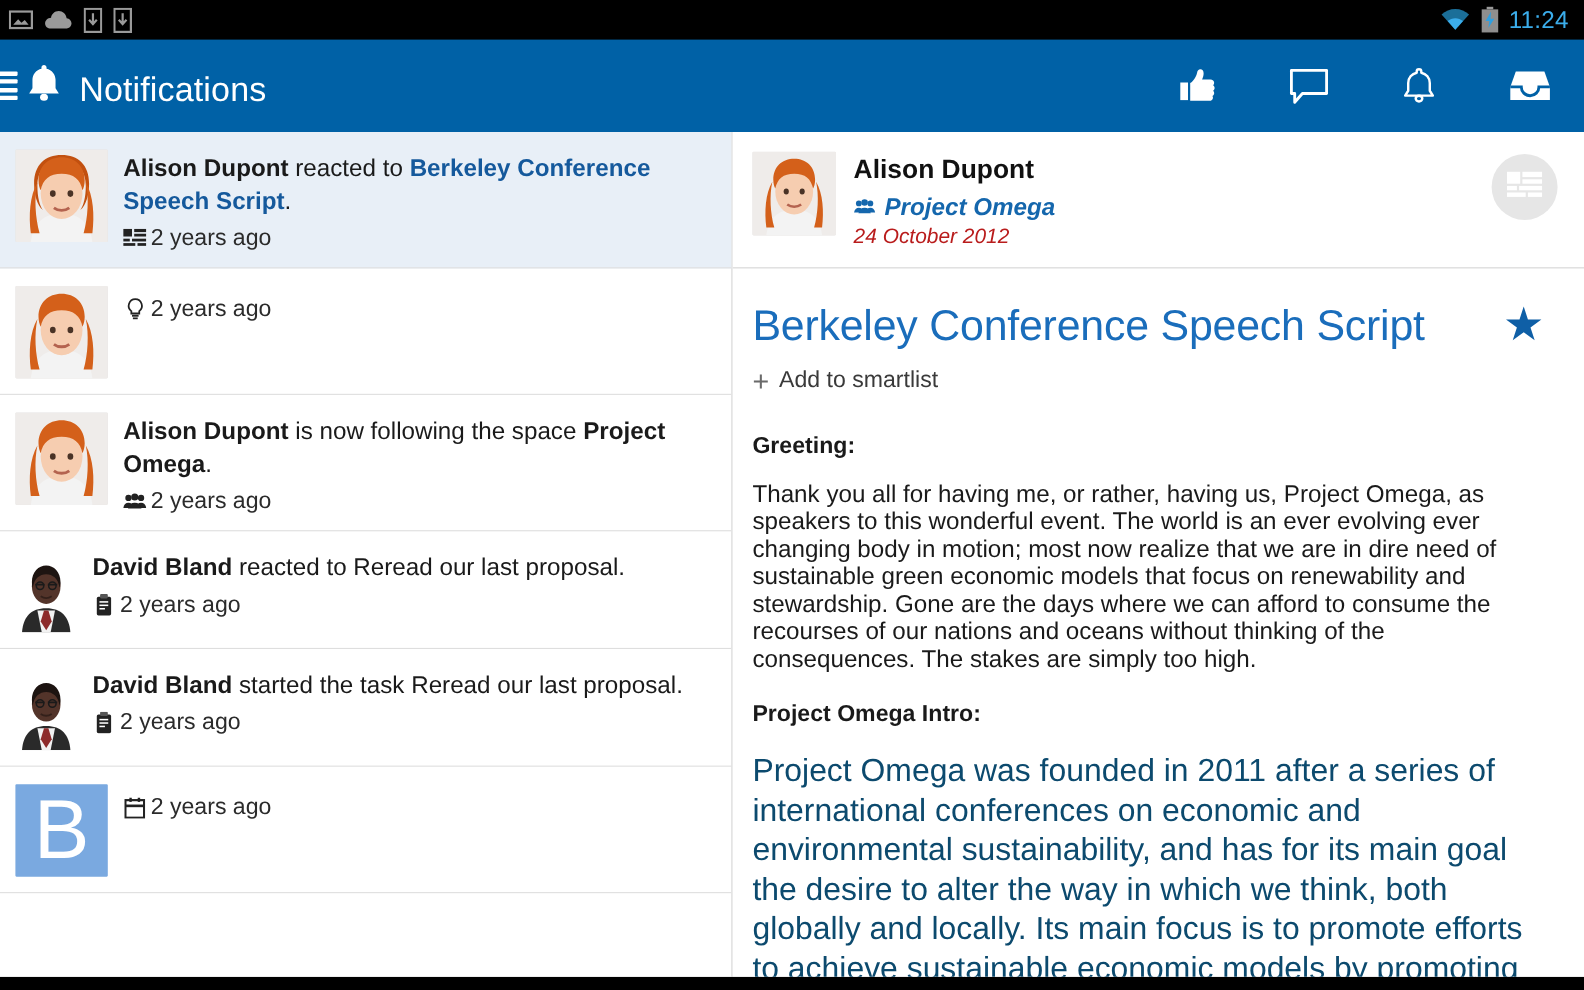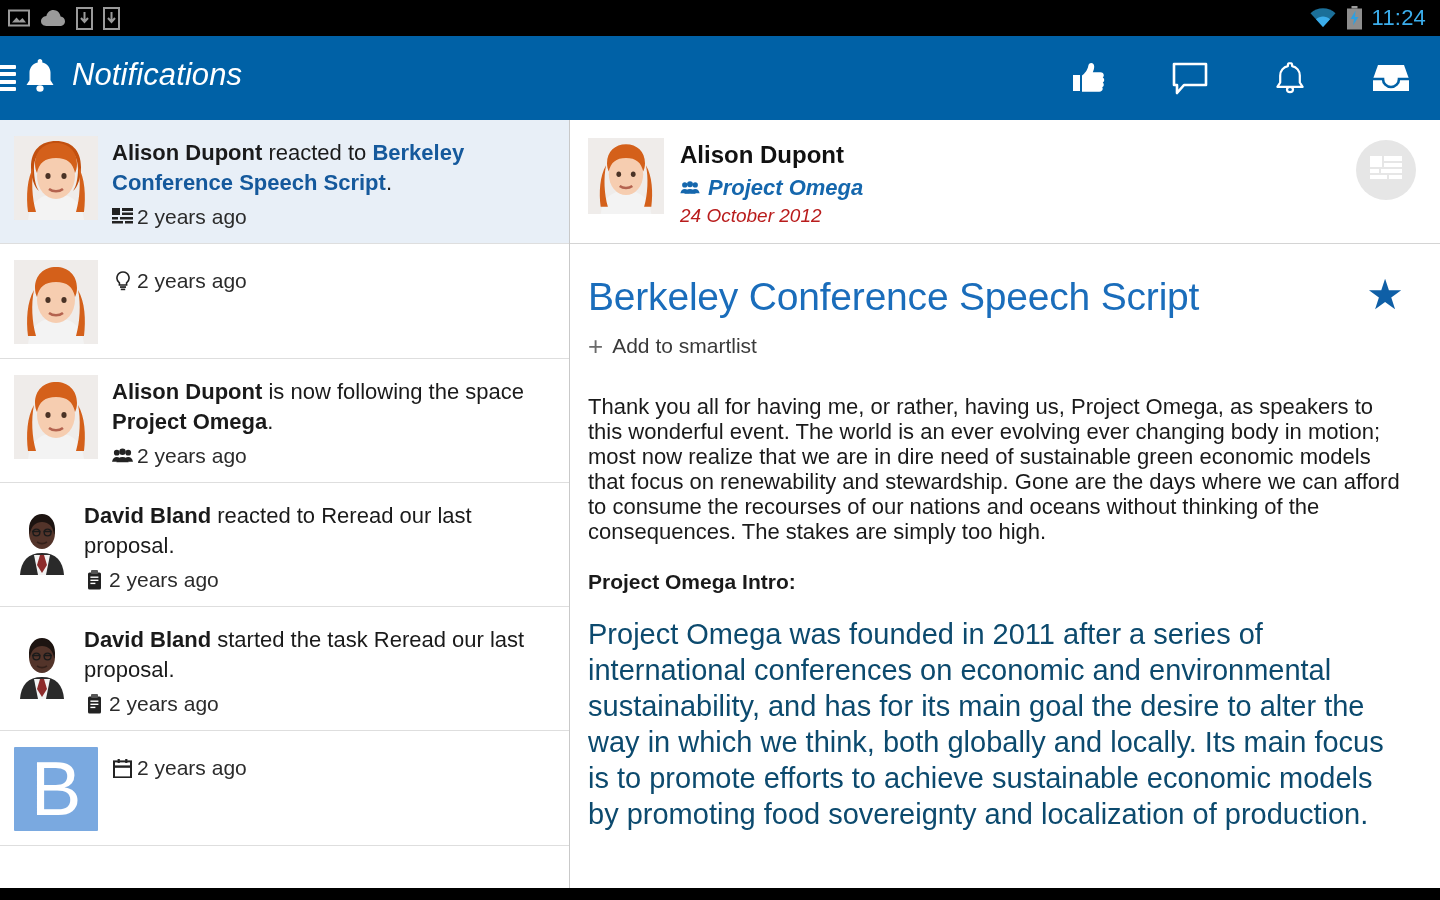--- a/index.html
+++ b/index.html
@@ -31,34 +31,34 @@
     background: #0061a6;
     display: flex; align-items: center;
     padding-left: 0; padding-right: 28px;
   }
   .hamburger {
     width: 26px; height: 26px;
     display: flex; flex-direction: column; justify-content: space-between;
     margin-left: -10px; flex: none;
   }
   .hamburger i { display: block; height: 4px; background: #fff; border-radius: 1px; }
-  .bell-title-wrap { display: flex; align-items: flex-start; gap: 14px; margin-left: 6px; font-style: italic; }
+  .bell-title-wrap { display: flex; align-items: flex-end; gap: 14px; margin-left: 6px; }
   .app-title { color: #fff; font-size: 31px; font-weight: 400; letter-spacing: 0.1px; }
   .app-actions { margin-left: auto; display: flex; align-items: center; gap: 60px; }
   .app-action { display: flex; align-items: center; justify-content: center; cursor: pointer; }
 
   
   .content {
     height: 768px; width: 100%;
     display: flex; background: #fff;
   }
 
   
   .notif-list {
-    width: 570px; flex: none;
+    width: 666px; flex: none;
     background: #fff;
     border-right: 1px solid #c9c9c9;
     overflow: hidden;
     position: relative;
   }
   .notif-item {
     display: flex; gap: 14px;
     padding: 16px 18px 14px 14px;
     border-bottom: 1px solid #dedede;
     cursor: pointer;
@@ -478,20 +478,21 @@
         <div class="doc-title">Berkeley Conference Speech Script</div>
         <div class="star">★</div>
       </div>
 
       <div class="smartlist">
         <span class="plus">+</span>
         <span>Add to smartlist</span>
       </div>
 
       <div class="doc-content">
+        <div class="sec-head">Greeting:</div>
         <div class="para-sm">Thank you all for having me, or rather, having us, Project Omega, as speakers to this wonderful event. The world is an ever evolving ever changing body in motion; most now realize that we are in dire need of sustainable green economic models that focus on renewability and stewardship. Gone are the days where we can afford to consume the recourses of our nations and oceans without thinking of the consequences. The stakes are simply too high.</div>
 
         <div class="sec-head2">Project Omega Intro:</div>
         <div class="para-lg">Project Omega was founded in 2011 after a series of international conferences on economic and environmental sustainability, and has for its main goal the desire to alter the way in which we think, both globally and locally. Its main focus is to promote efforts to achieve sustainable economic models by promoting food sovereignty and localization of production.</div>
 
       </div>
     </div>
   </div>
 </div>
 

